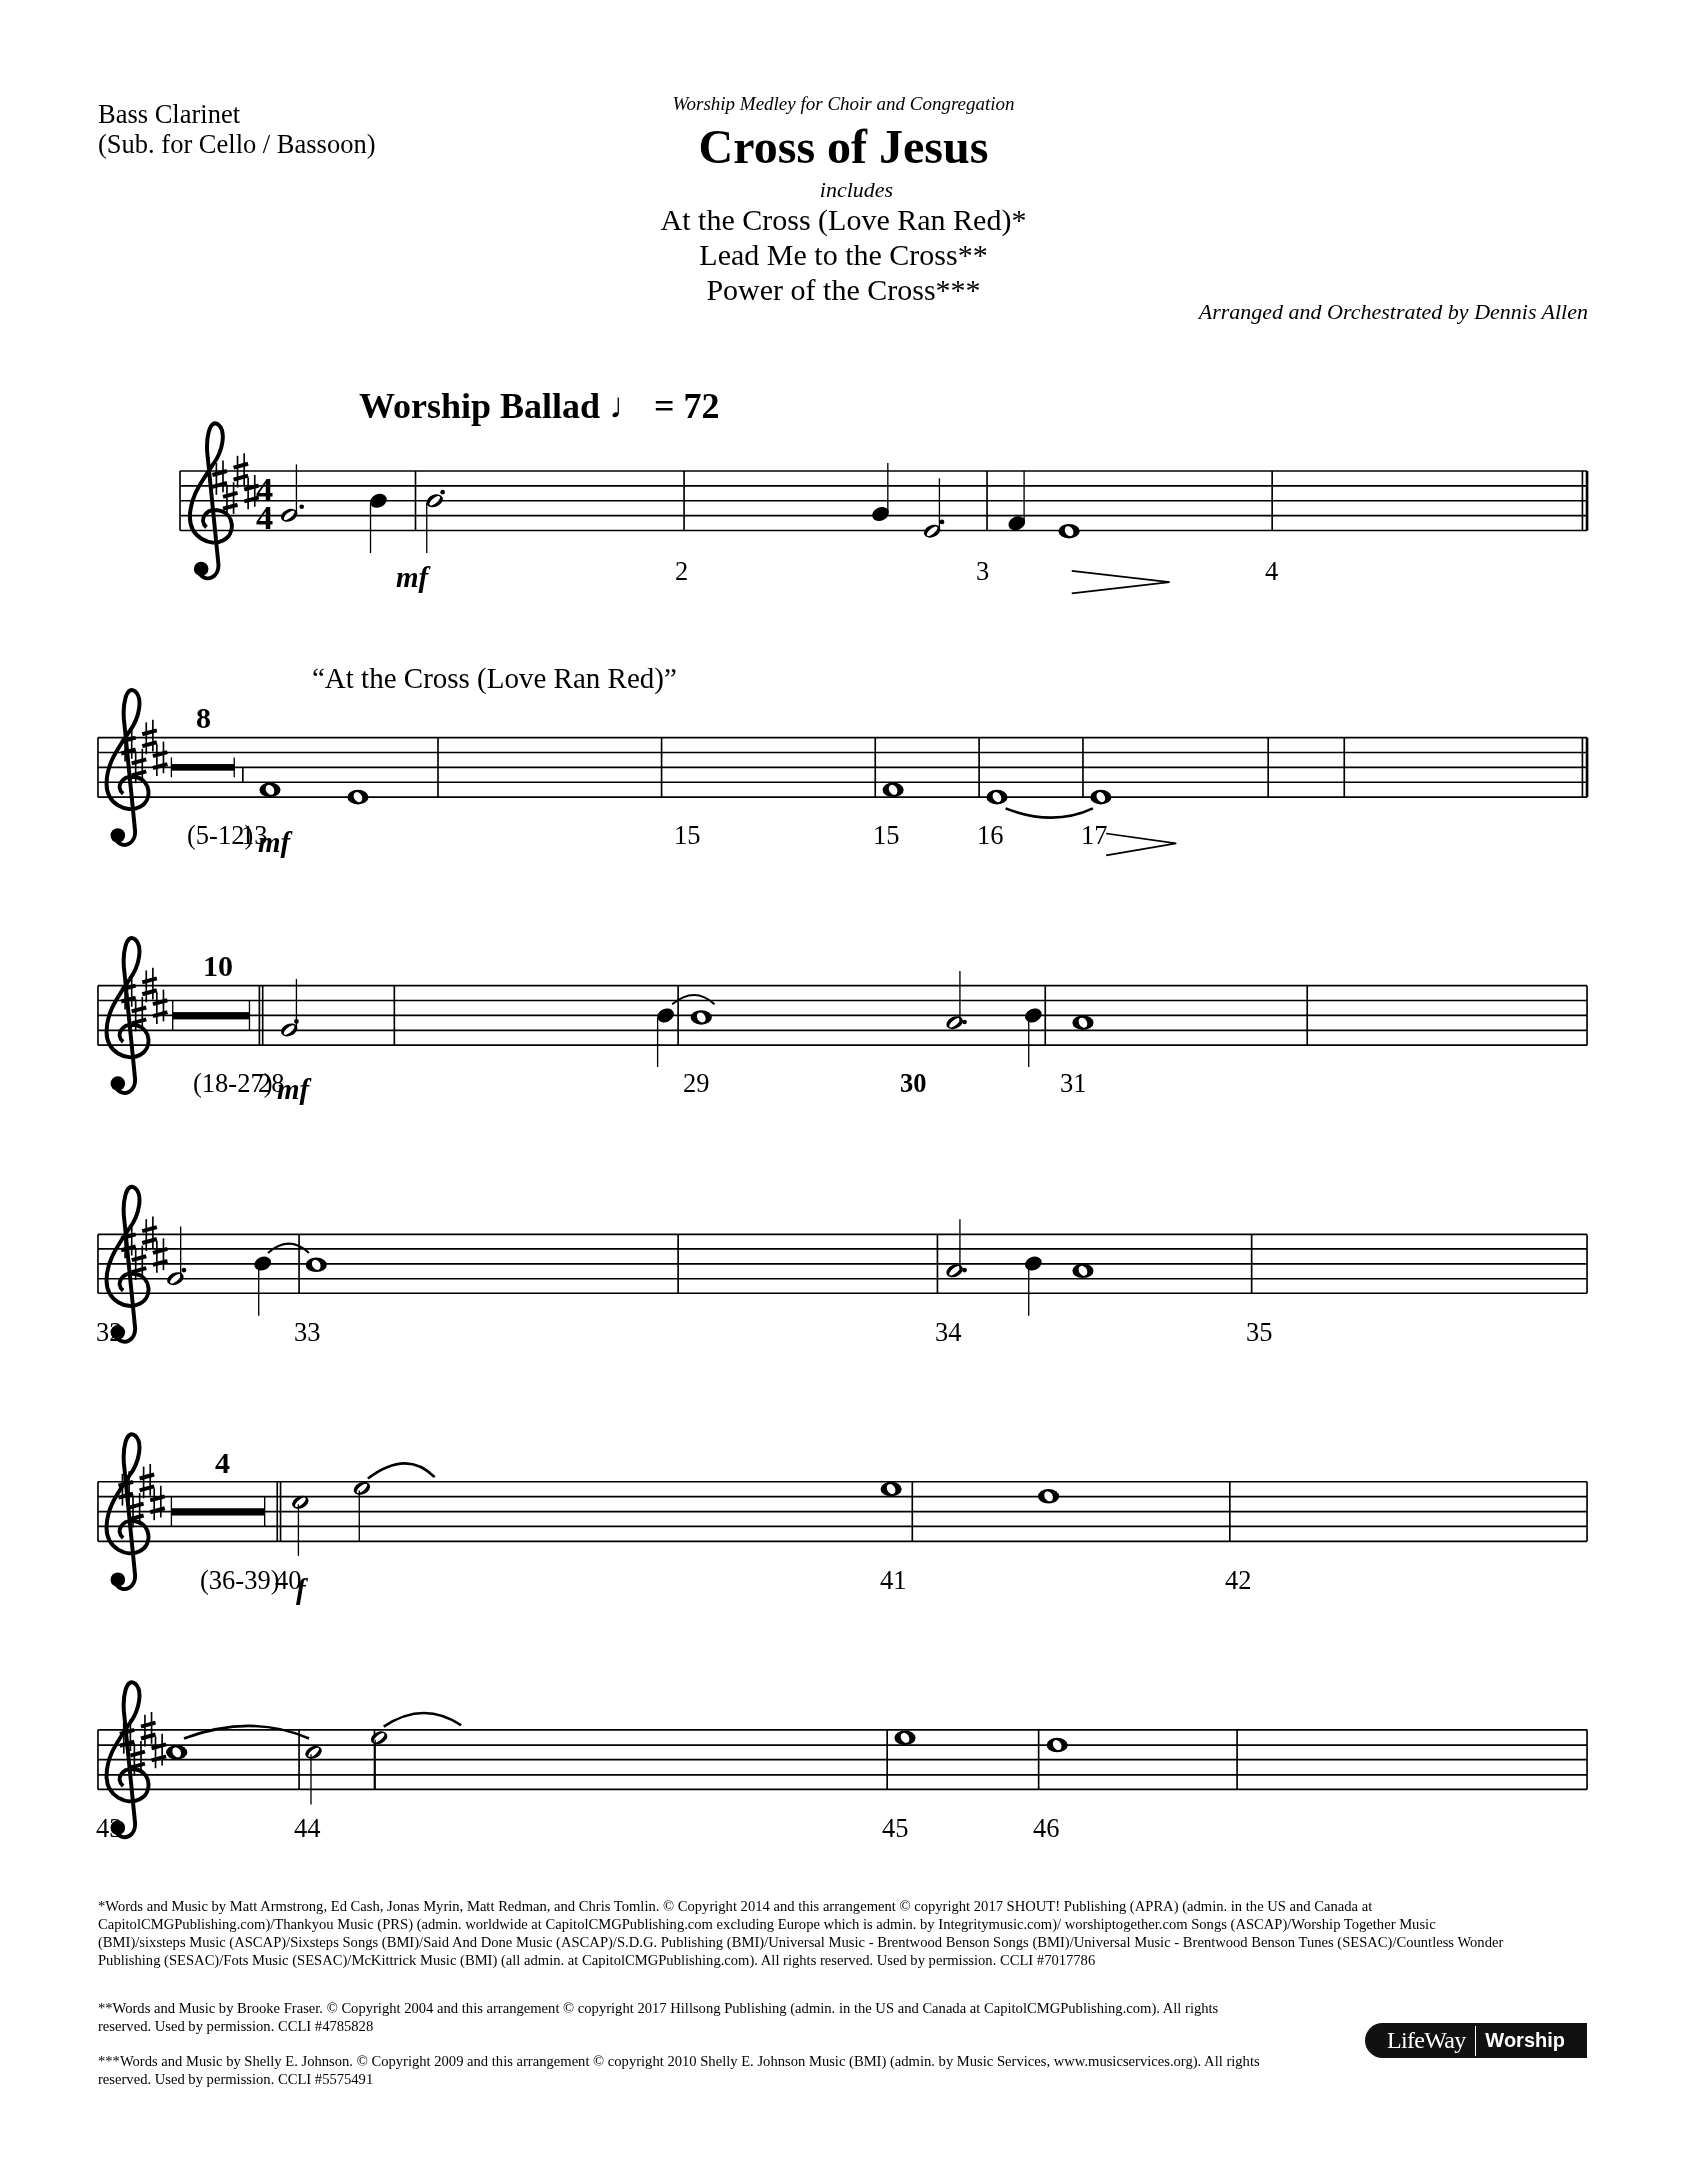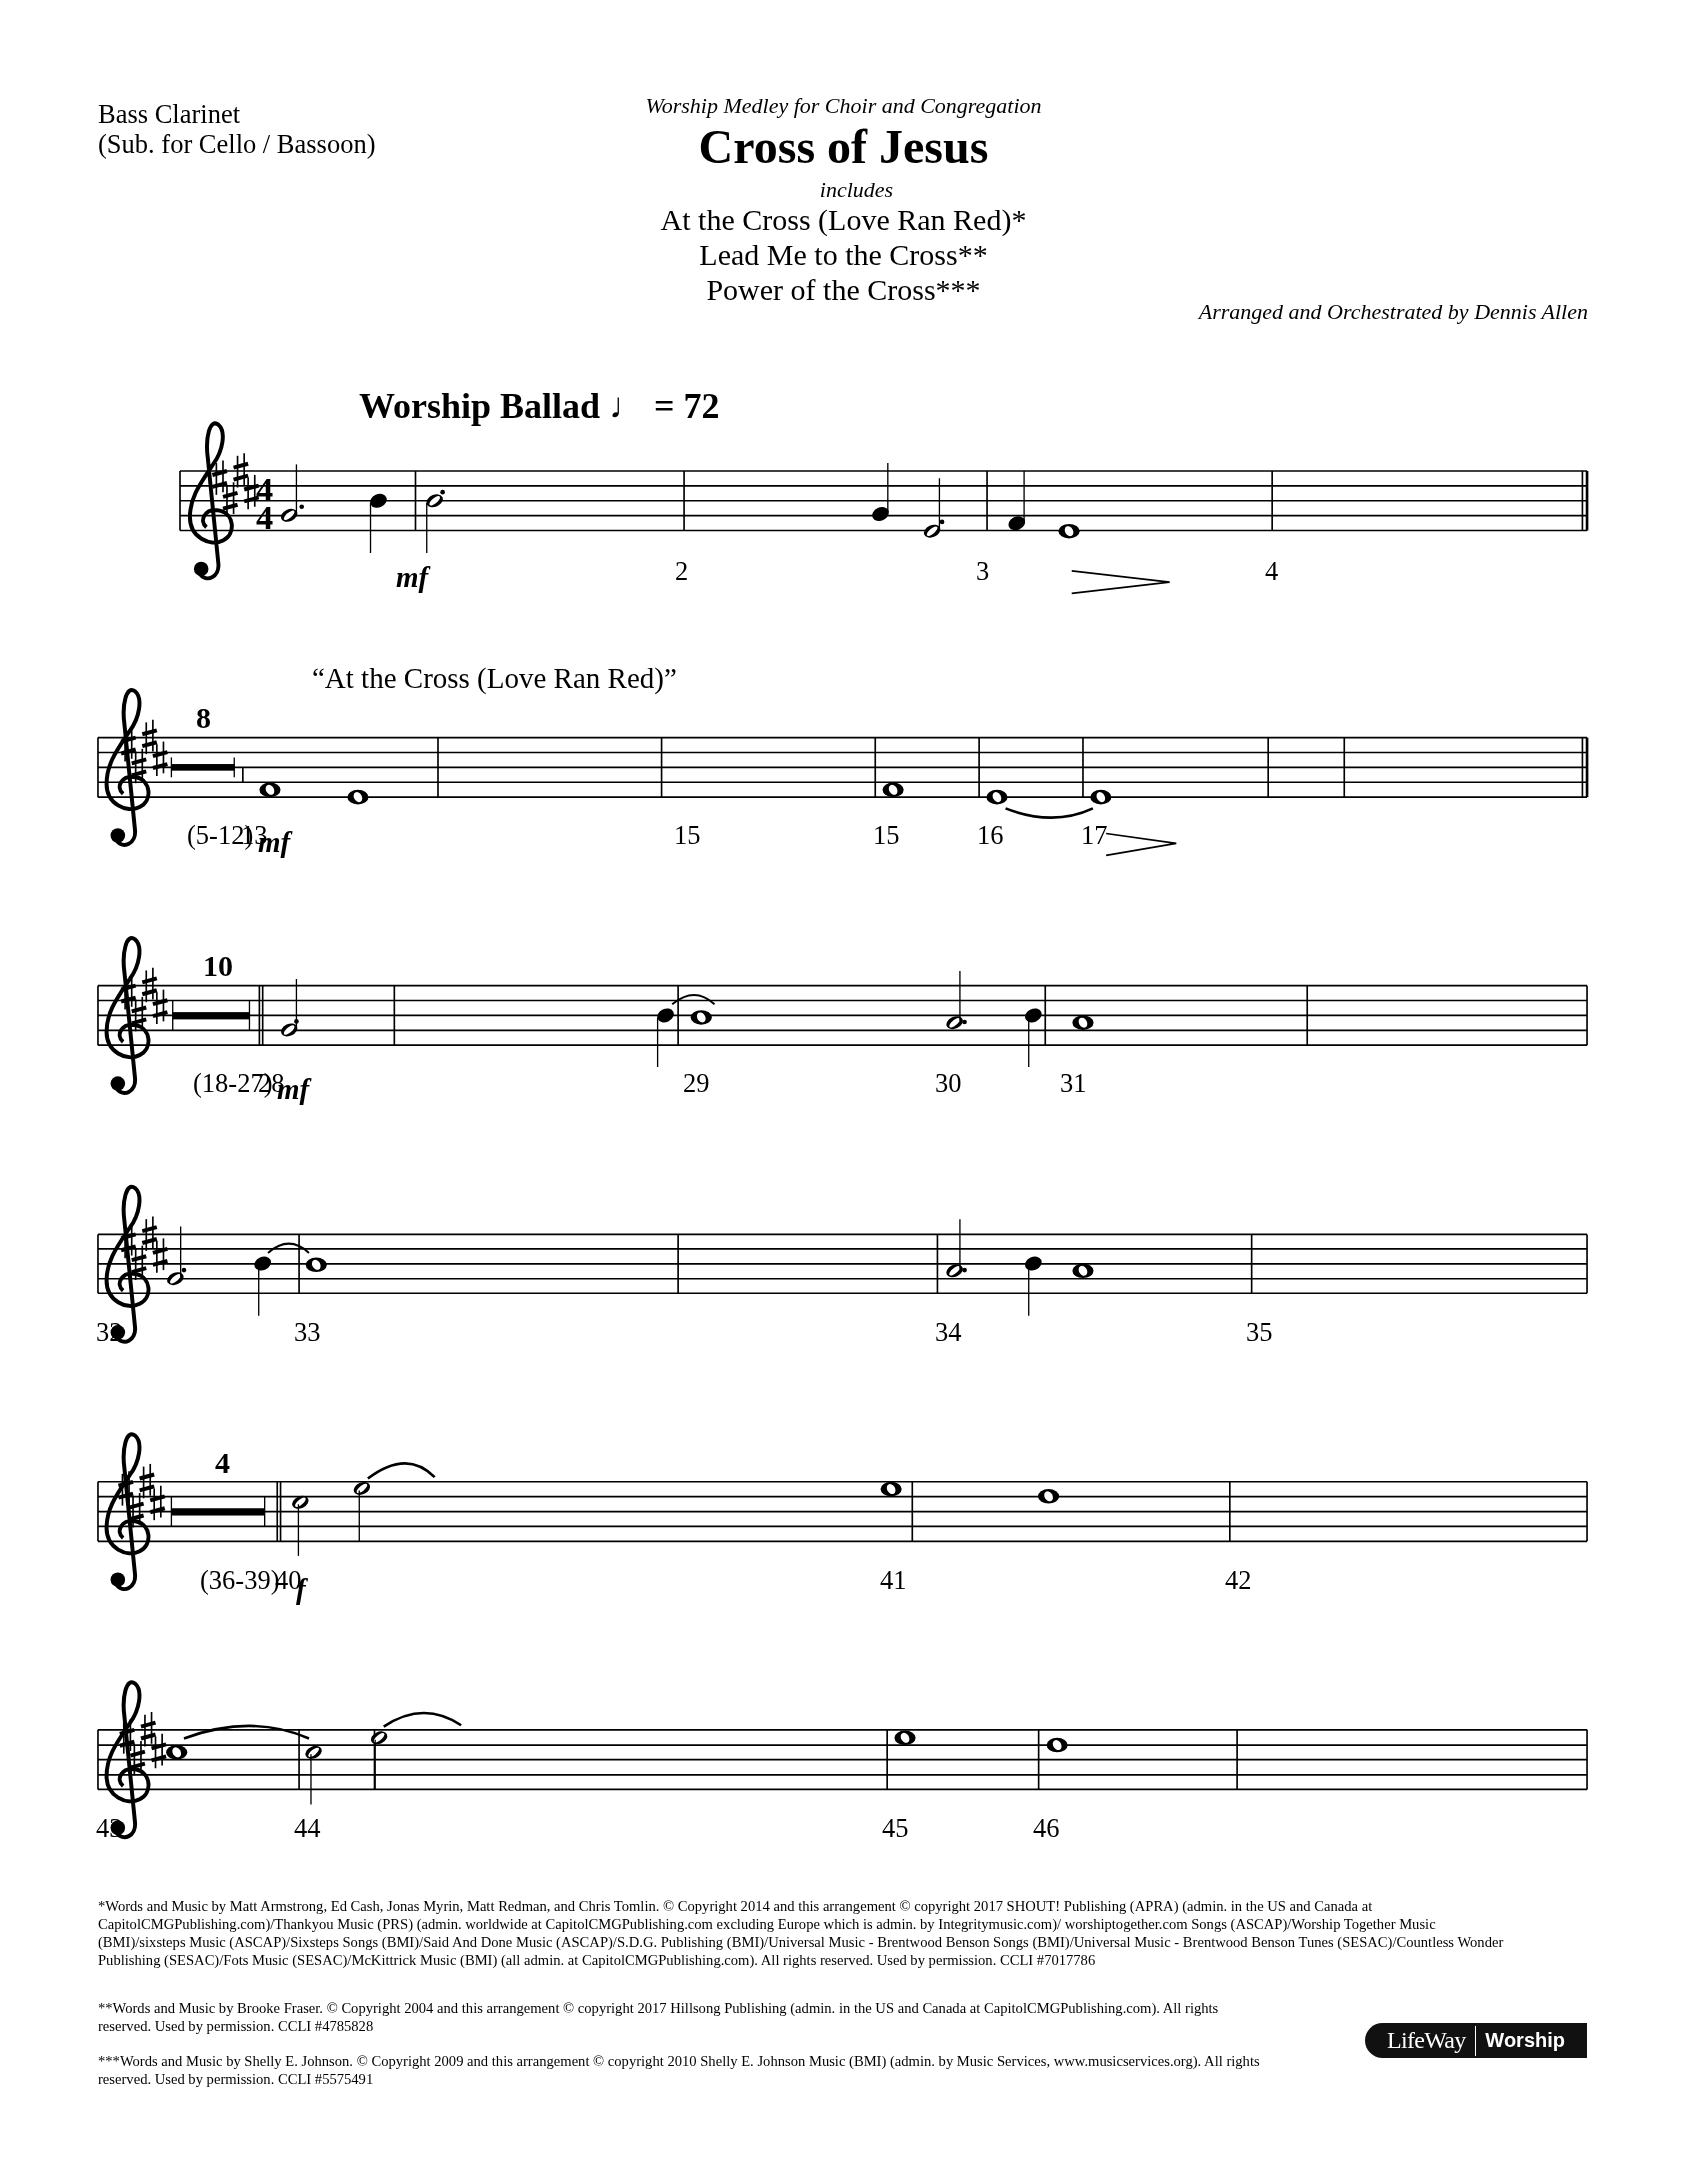--- a/index.html
+++ b/index.html
@@ -1,19 +1,19 @@
 <!DOCTYPE html>
 <html style="font-size:10.6px"><head>
 <meta charset="utf-8">
 <style>
   html, body { margin:0; padding:0; background:#ffffff; }
   body { width:1687px; height:2183px; position:relative; overflow:hidden; font-family:"Liberation Serif", "DejaVu Serif", serif; color:#000; }
   .abs { position:absolute; }
   .instrument { left:98px; top:99px; font-size:26.5px; line-height:30px; }
-  .subtitle { left:0; width:1687px; top:93px; text-align:center; font-style:italic; font-size:22px; }
+  .subtitle { left:0; width:1687px; top:93px; text-align:center; font-style:italic; font-size:19px; }
   .title { left:0; width:1687px; top:120px; text-align:center; font-weight:bold; font-size:48px; line-height:53px; }
   .includes { left:13px; width:1687px; top:177px; text-align:center; font-style:italic; font-size:22px; }
   .songs { left:0; width:1687px; top:202px; text-align:center; font-size:30px; line-height:35px; }
   .arranger { right:99px; top:299px; font-style:italic; font-size:22px; text-align:right; }
   .tempo { left:359px; top:385px; font-weight:bold; font-size:36px; }
   .section-label { font-size:29px;margin-left:28px; }
   .mm { font-size:26.5px; }
   .dyn { font-style:italic; font-weight:bold; font-size:29px; }
   .rest-count { font-weight:bold; font-size:30px; }
   .footer { left:98px; width:1422px; font-size:14.6px; line-height:18px; }
@@ -303,21 +303,21 @@
 <div class="abs mm" style="left:674px; top:820px;">15</div>
 <div class="abs mm" style="left:873px; top:820px;">15</div>
 <div class="abs mm" style="left:977px; top:820px;">16</div>
 <div class="abs mm" style="left:1081px; top:820px;">17</div>
 
 <div class="abs rest-count" style="left:203px; top:949px;">10</div>
 <div class="abs mm" style="left:193px; top:1068px;text-align:center;">(18-27)</div>
 <div class="abs mm" style="left:258px; top:1068px;">28</div>
 <div class="abs dyn" style="left:277px; top:1073px;">mf</div>
 <div class="abs mm" style="left:683px; top:1068px;">29</div>
-<div class="abs mm" style="left:935px; top:1068px;">30</div>
+<div class="abs mm" style="left:900px; top:1068px;font-weight:bold;">30</div>
 <div class="abs mm" style="left:1060px; top:1068px;">31</div>
 
 <div class="abs mm" style="left:96px; top:1317px;">32</div>
 <div class="abs mm" style="left:294px; top:1317px;">33</div>
 <div class="abs mm" style="left:935px; top:1317px;">34</div>
 <div class="abs mm" style="left:1246px; top:1317px;">35</div>
 
 <div class="abs rest-count" style="left:215px; top:1446px;">4</div>
 <div class="abs mm" style="left:200px; top:1565px;">(36-39)</div>
 <div class="abs mm" style="left:275px; top:1565px;">40</div>

